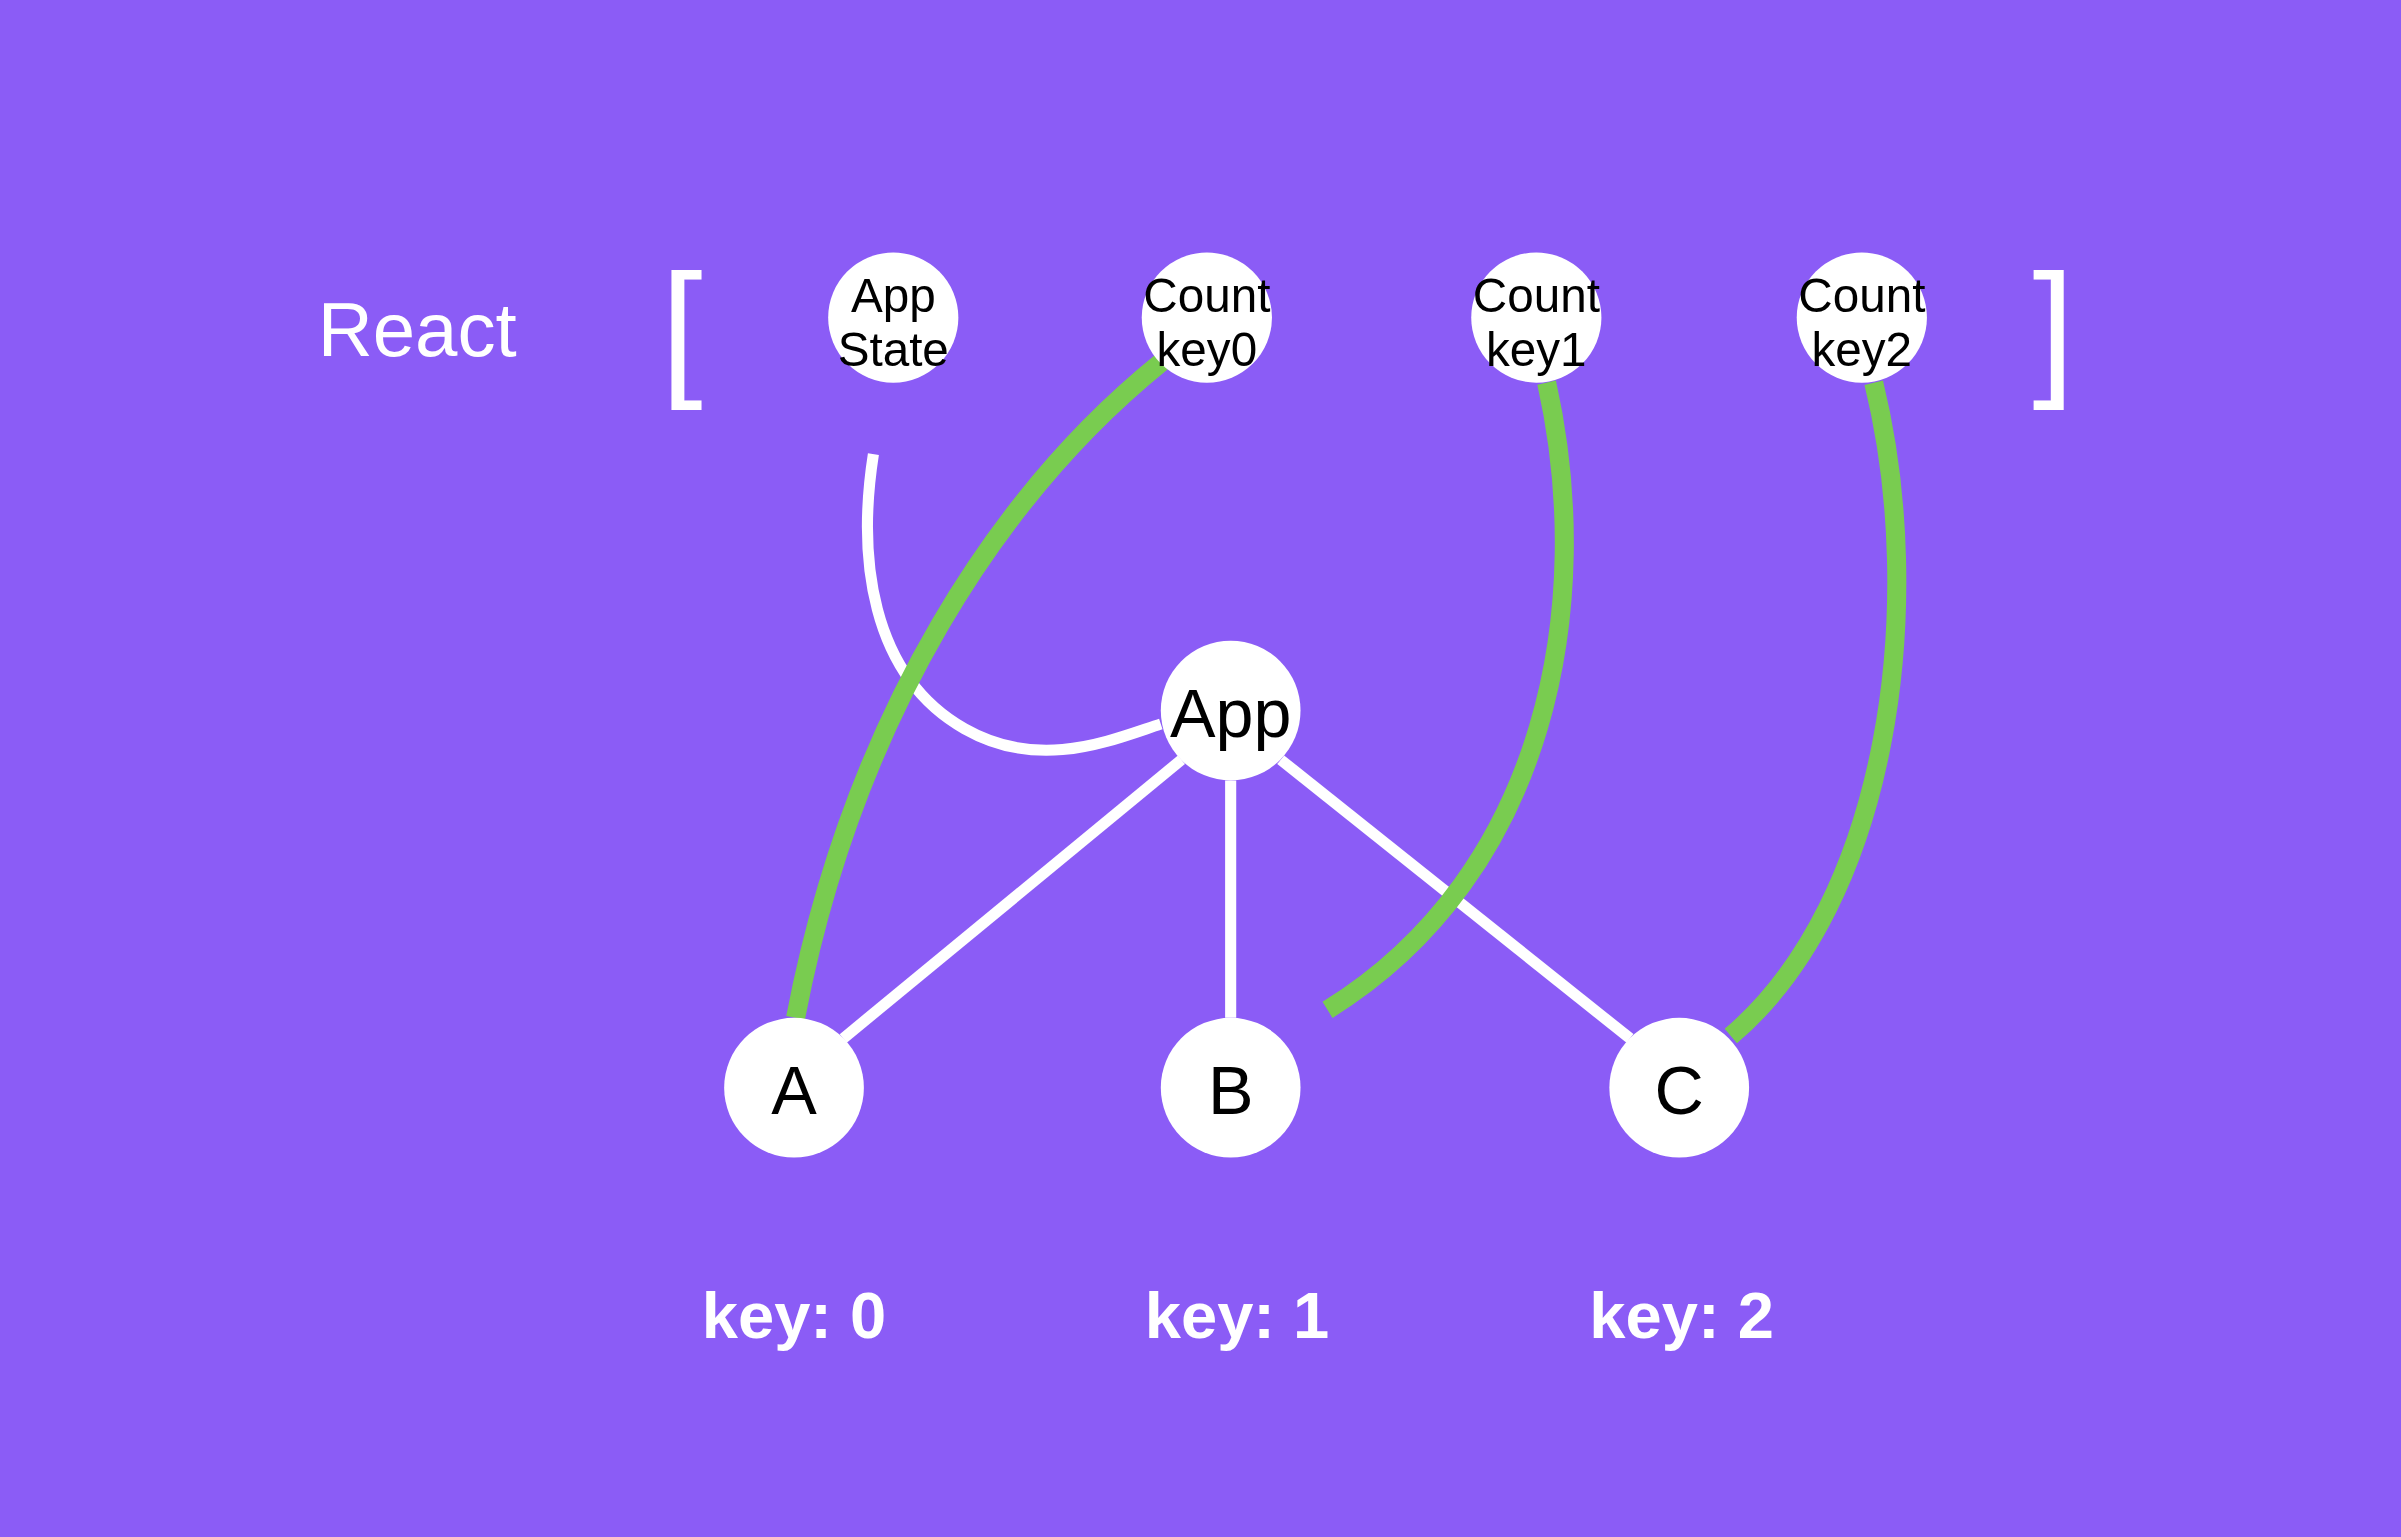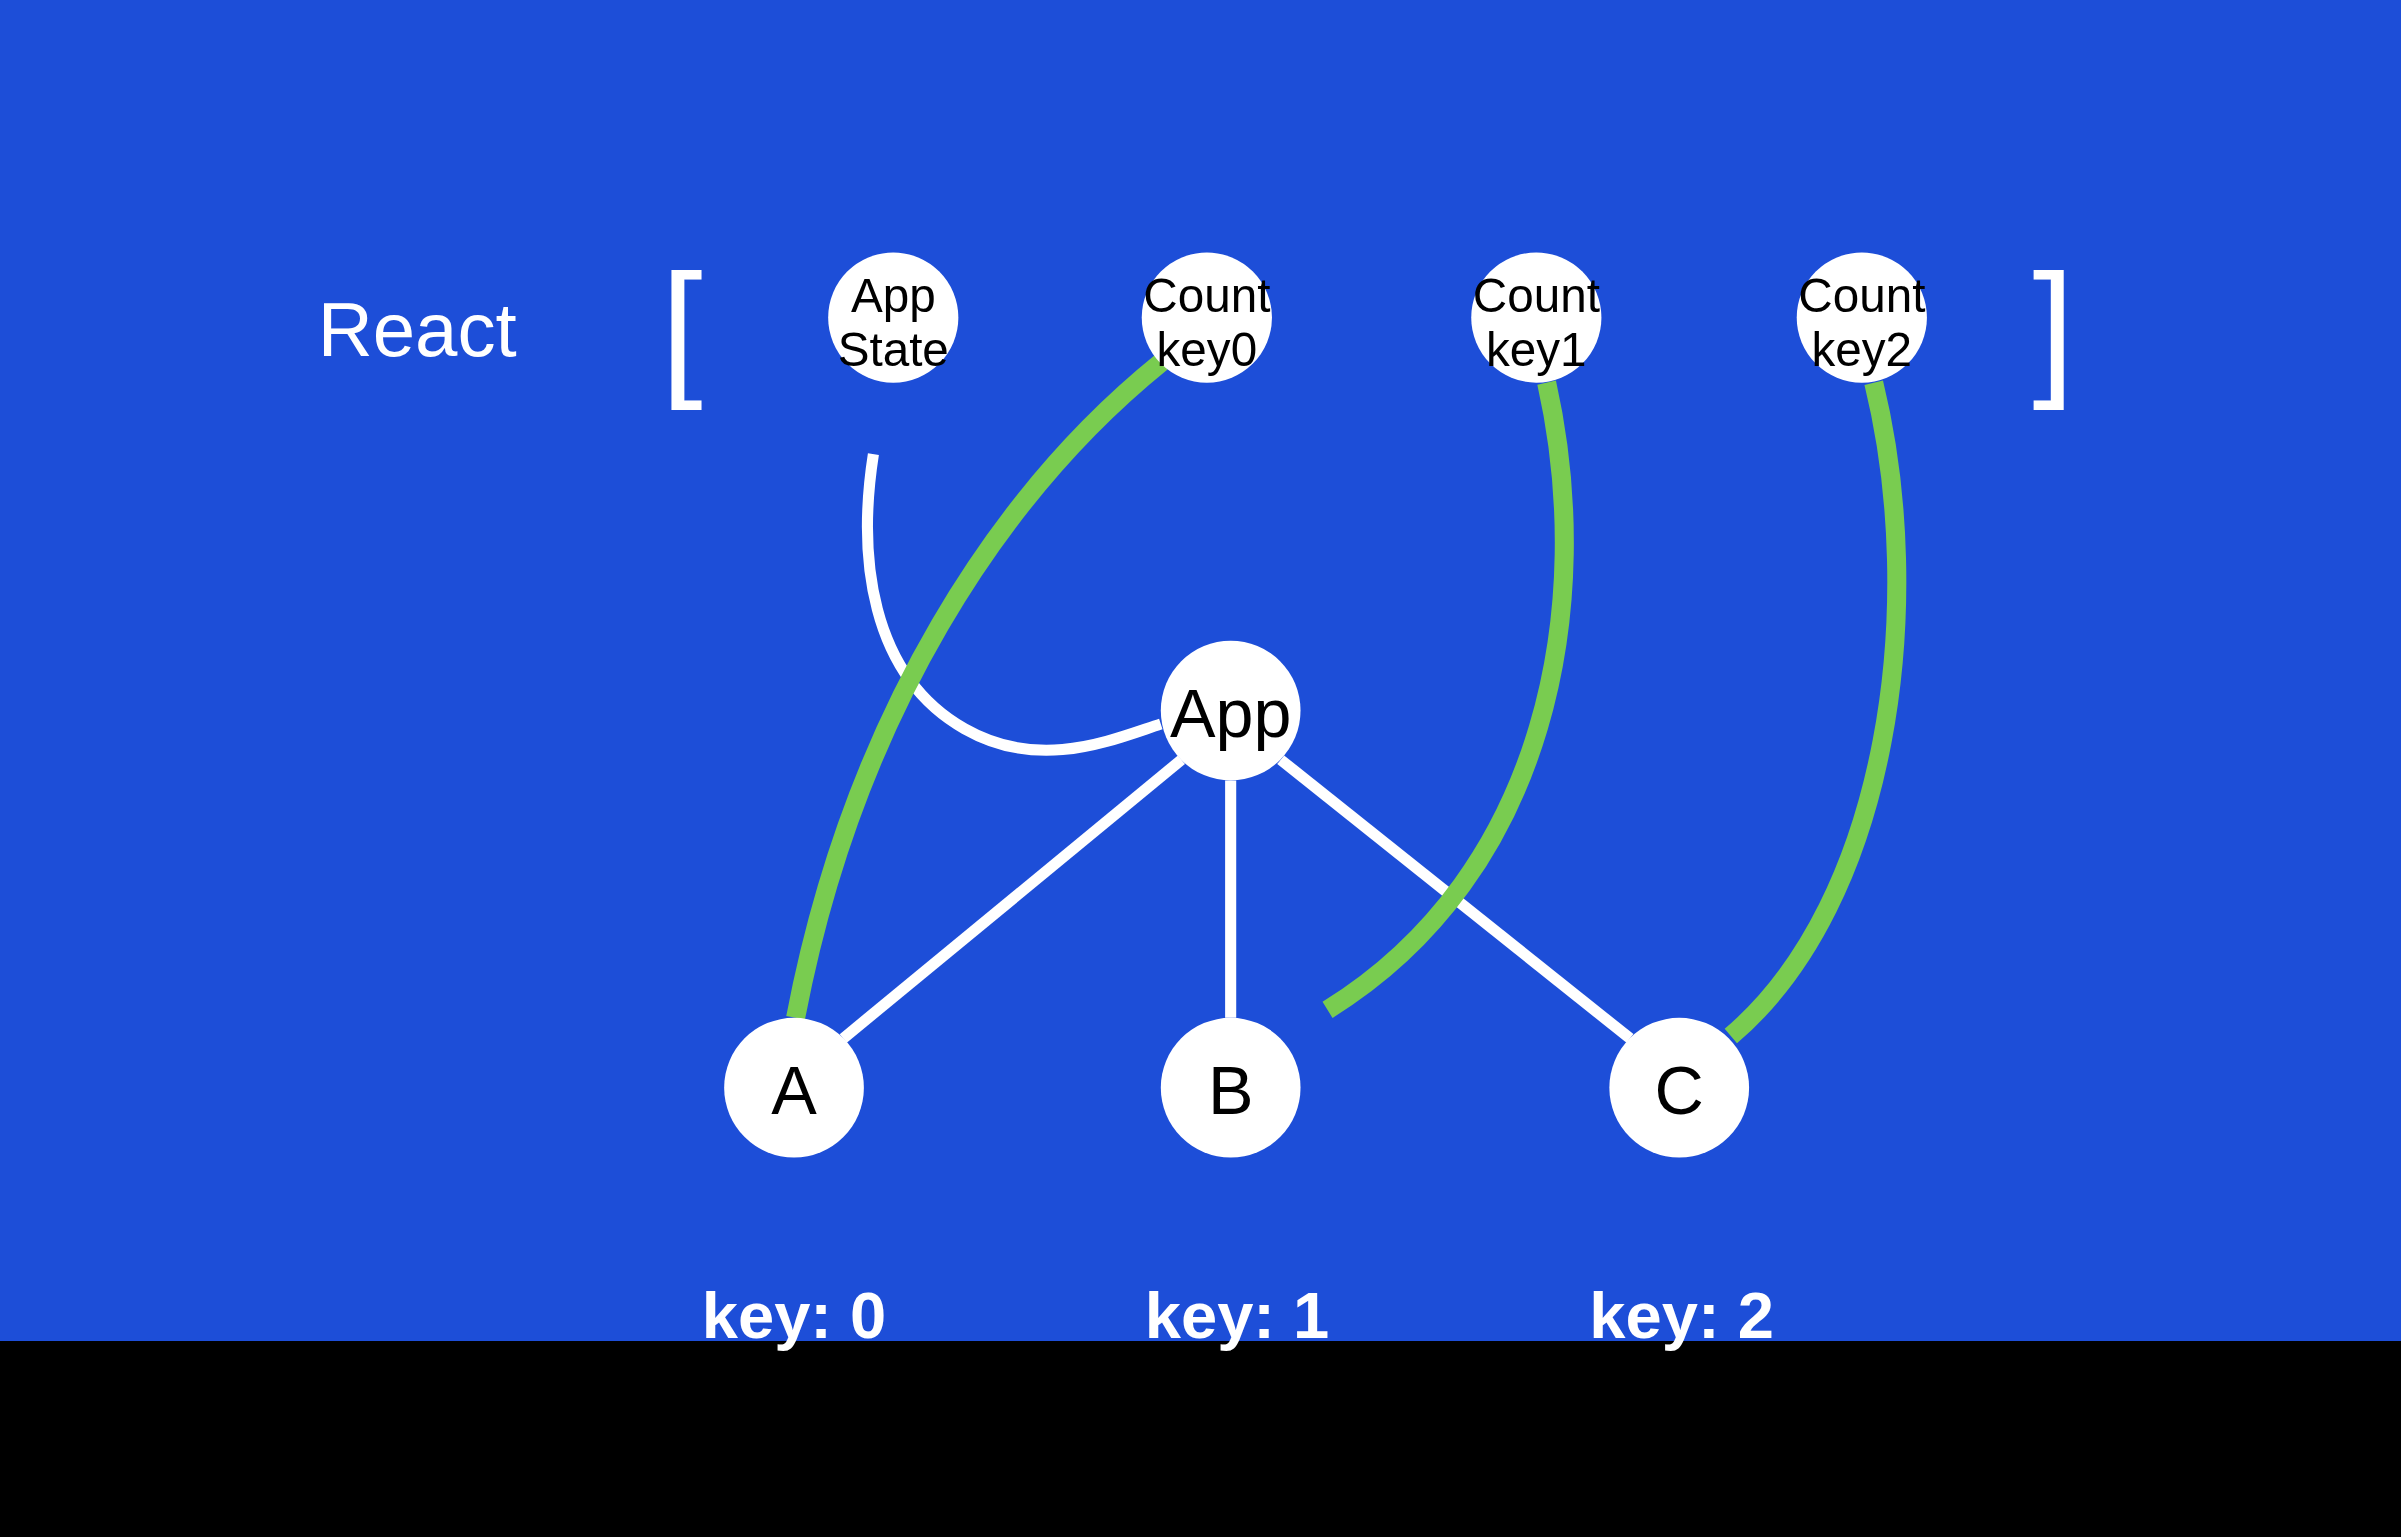--- a/index.html
+++ b/index.html
@@ -12,22 +12,22 @@
     width: 2401px;
     height: 1537px;
     overflow: hidden;
     font-family: "Liberation Sans", sans-serif;
     position: relative;
   }
   #stage {
     position: absolute;
     left: 0; top: 0;
     width: 2401px;
-    height: 1341px;
-    background: #1d4ed8;
+    height: 1537px;
+    background: #8b5cf6;
   }
   svg#diagram {
     position: absolute;
     left: 0; top: 0;
     width: 2401px;
     height: 1537px;
     display: block;
   }
   .node-circle { fill: #FFFFFF; }
   .node-label {

